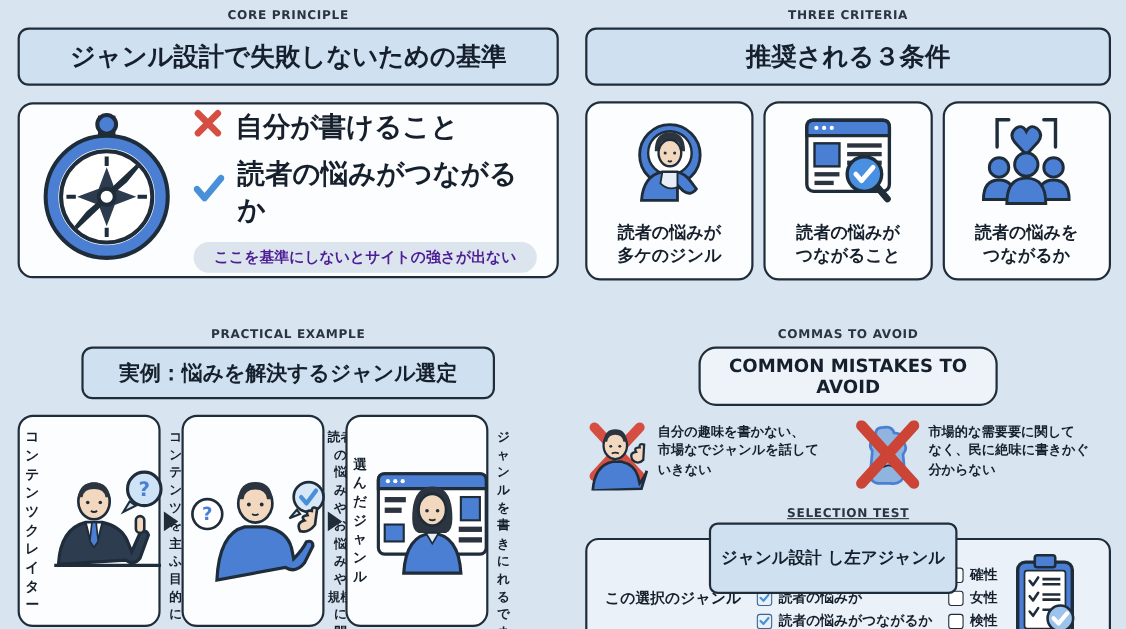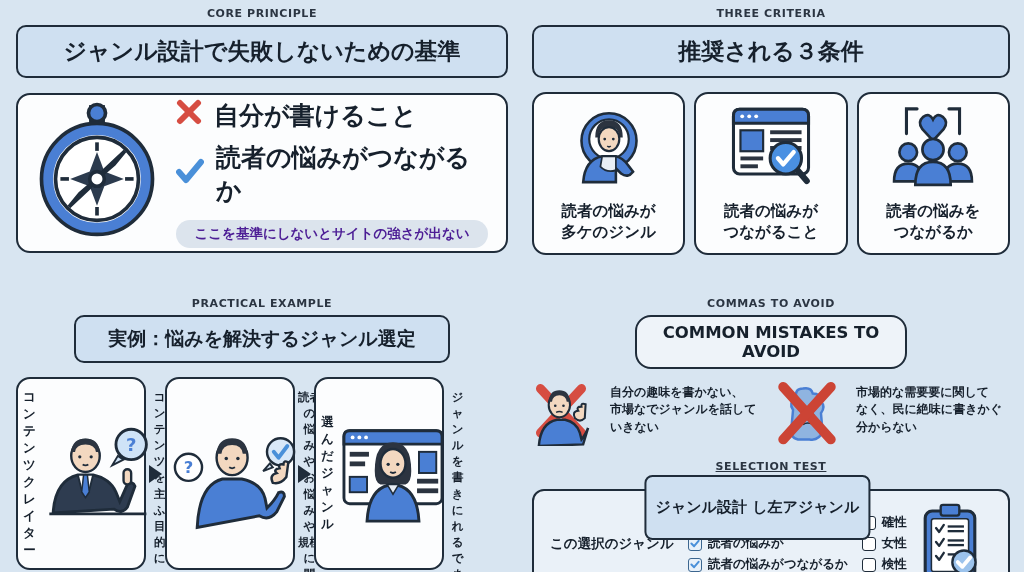--- a/index.html
+++ b/index.html
@@ -35,21 +35,21 @@
   .step-card { width:130px; height:193px; display:flex; flex-direction:row; align-items:center; padding:10px 5px 8px; }
   .step-title { font-size:12.5px; font-weight:700; text-align:center; margin-bottom:2px; }
   .step-caption { font-size:11.5px; font-weight:700; text-align:center; line-height:1.4; margin-top:auto; }
   .arrow-right { width:0; height:0; border-top:9px solid transparent; border-bottom:9px solid transparent;
                  border-left:13px solid #1f2c3a; flex:0 0 auto; }
 
   
   #q-mistakes { left:532px; top:297px; width:478px; }
   #mistakes-title { width:272px; margin:0 auto; background:#eef3f9; font-size:16.5px; padding:6px 8px; border-radius:16px; }
   #mistake-items { margin-top:13px; display:flex; gap:14px; }
-  .mistake-item { flex:1; display:flex; gap:20px; align-items:flex-start; }
+  .mistake-item { flex:1; display:flex; gap:8px; align-items:flex-start; }
   .mistake-text { font-size:12px; font-weight:700; line-height:1.45; padding-top:2px; }
   #sel-eyebrow { margin-top:10px; margin-bottom:0;text-decoration:underline; }
   #sel-box { position:relative; margin-top:16px; height:101px; background:#eaf1f8; border:2.5px solid #1f2c3a;
              border-radius:12px; display:flex; align-items:center; padding:14px 12px 6px 16px; }
   #sel-tab { position:absolute; top:-16px; left:50%; transform:translateX(-56%); width:226px; background:#cfe0f1;
              border:2.5px solid #1f2c3a; border-radius:8px; font-size:15px; font-weight:700; text-align:center; padding:21px 6px; }
   #sel-label { font-size:13.5px; font-weight:700; width:138px; }
   .check-col { display:flex; flex-direction:column; gap:4px; }
   .check-item { display:flex; align-items:center; gap:6px; font-size:12.5px; font-weight:700; }
   .cbox { width:14px; height:14px; border-radius:3px; display:flex; align-items:center; justify-content:center; flex:0 0 auto; }

